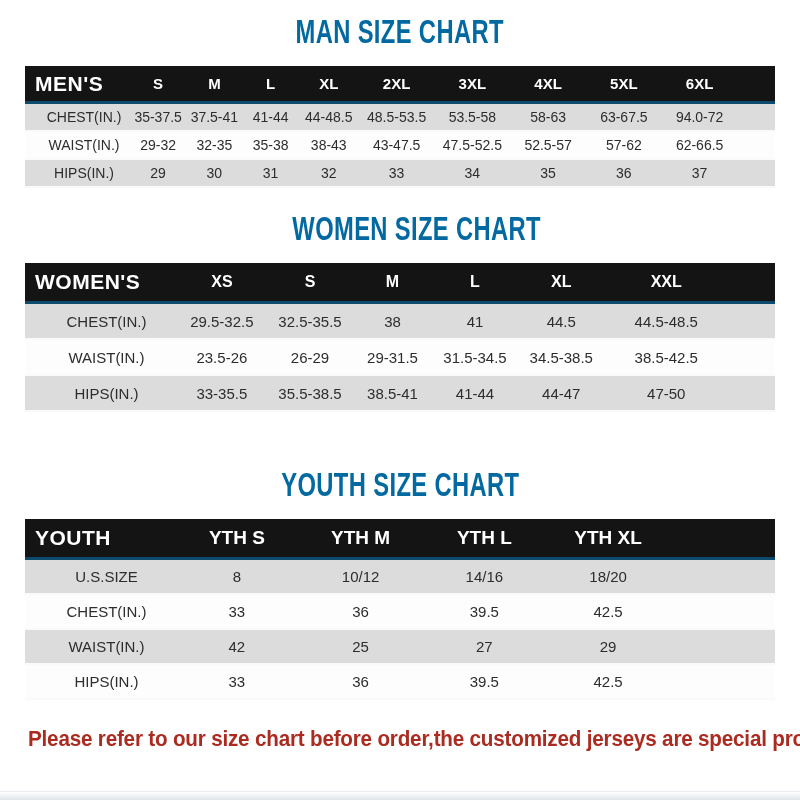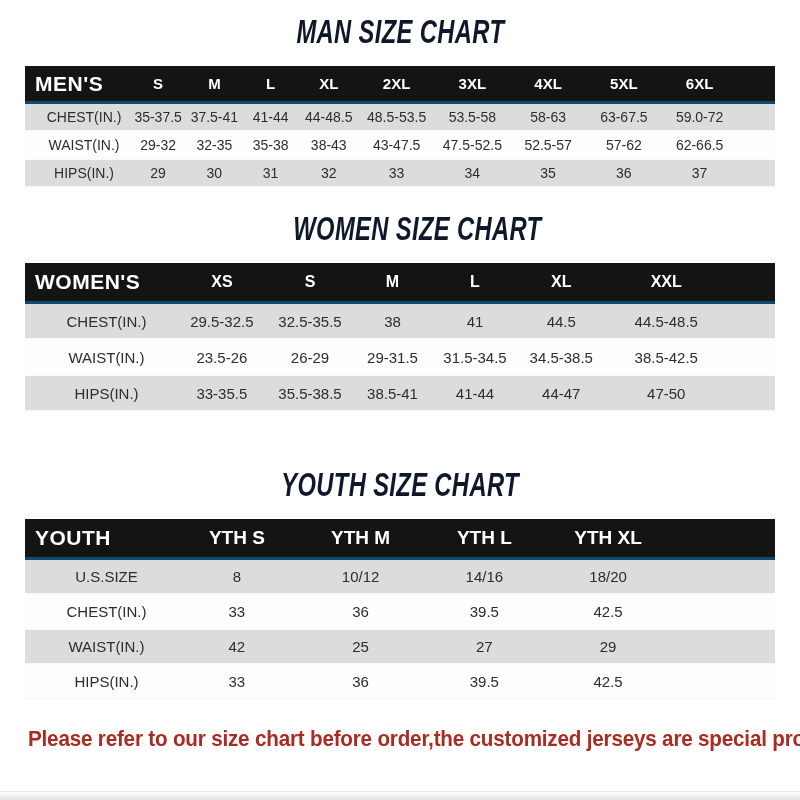--- a/index.html
+++ b/index.html
@@ -27,22 +27,21 @@
     font-weight:800;
     letter-spacing:2px;
     color:#161310;
     white-space:nowrap;
   }
   
   .section-heading{
     margin:0;
     text-align:center;
     line-height:34px;
-    color:#0f172a;
-    font-style:italic;
+    color:#0369a1;
   }
   .section-heading .condensed{
     display:inline-block;
     transform:scaleX(0.72);
     font-size:33px;
     font-weight:800;
     letter-spacing:0.5px;
     white-space:nowrap;
   }
   .heading-men{margin-top:15px;}
@@ -152,21 +151,21 @@
       <tr class="alt">
         <td class="row-label">CHEST(IN.)</td>
         <td>35-37.5</td>
         <td>37.5-41</td>
         <td>41-44</td>
         <td>44-48.5</td>
         <td>48.5-53.5</td>
         <td>53.5-58</td>
         <td>58-63</td>
         <td>63-67.5</td>
-        <td>59.0-72</td>
+        <td>94.0-72</td>
         <td></td>
       </tr>
       <tr class="plain">
         <td class="row-label">WAIST(IN.)</td>
         <td>29-32</td>
         <td>32-35</td>
         <td>35-38</td>
         <td>38-43</td>
         <td>43-47.5</td>
         <td>47.5-52.5</td>

